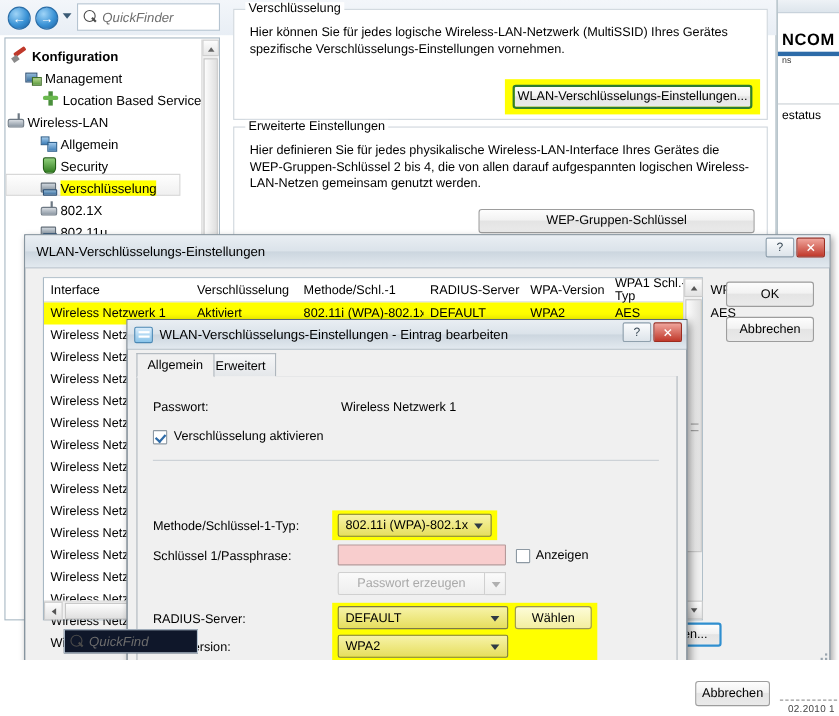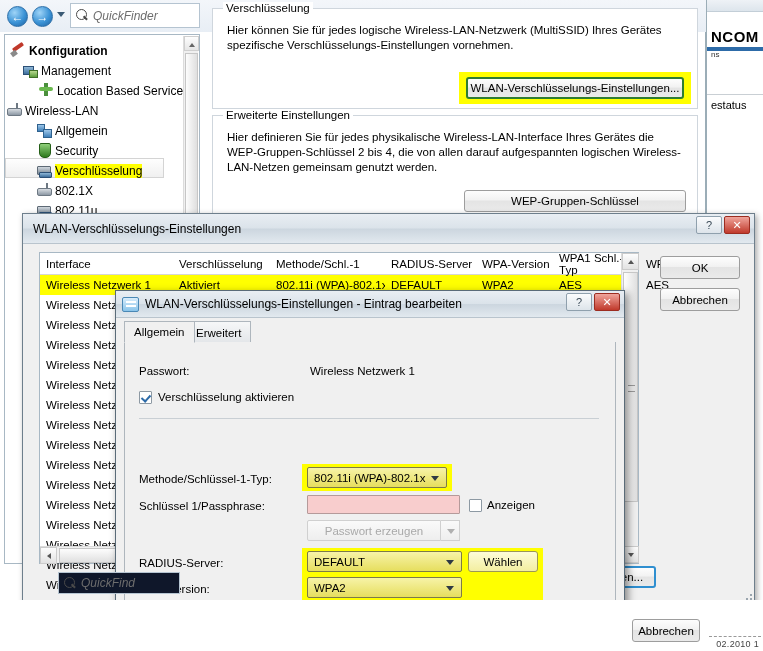--- a/index.html
+++ b/index.html
@@ -421,21 +421,21 @@
         <span class="group-title">Verschlüsselung</span>
         <div class="group-body" style="padding-top:14px;">Hier können Sie für jedes logische Wireless-LAN-Netzwerk (MultiSSID) Ihres Gerätes spezifische Verschlüsselungs-Einstellungen vornehmen.</div>
         <div class="btn-hl-wrap" style="right:6px;bottom:4px;">
           <div class="btn btn-green-focus" style="width:218px;height:22px;">WLAN-Verschlüsselungs-Einstellungen...</div>
         </div>
       </div>
 
       <div class="group" style="left:0;top:107px;width:486px;height:107px;">
         <span class="group-title">Erweiterte Einstellungen</span>
         <div class="group-body" style="padding-top:14px;">Hier definieren Sie für jedes physikalische Wireless-LAN-Interface Ihres Gerätes die WEP-Gruppen-Schlüssel 2 bis 4, die von allen darauf aufgespannten logischen Wireless-LAN-Netzen gemeinsam genutzt werden.</div>
-        <div class="btn" style="position:absolute;right:11px;bottom:9px;width:222px;height:22px;">WEP-Gruppen-Schlüssel</div>
+        <div class="btn" style="position:absolute;right:11px;bottom:9px;width:251px;height:22px;">WEP-Gruppen-Schlüssel</div>
       </div>
     </div>
   </div>
 
   <div class="right-win">
     <div class="rw-top"></div>
     <div class="rw-brand">NCOM</div>
     <div class="rw-bar"></div>
     <div class="rw-sys">ns</div>
     <div class="rw-status">estatus</div>

